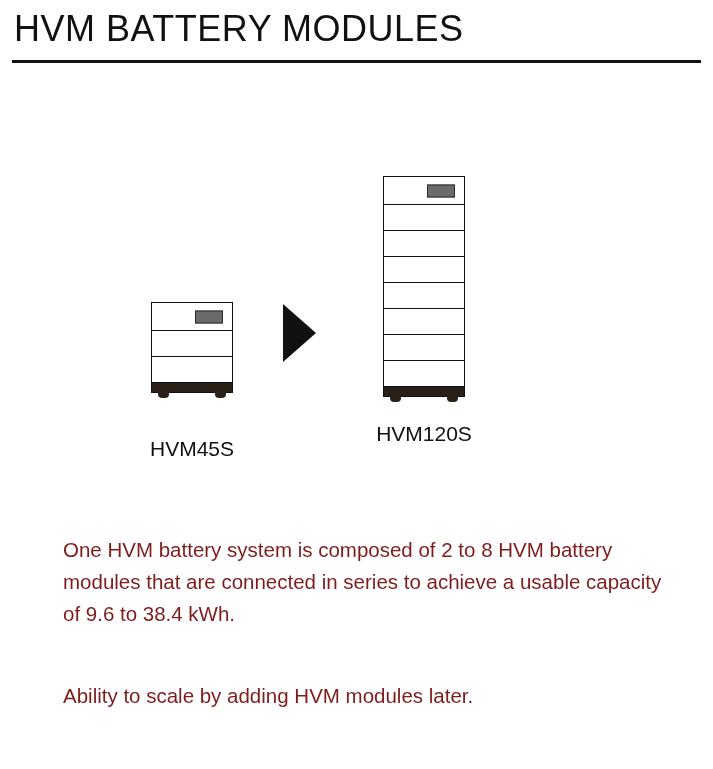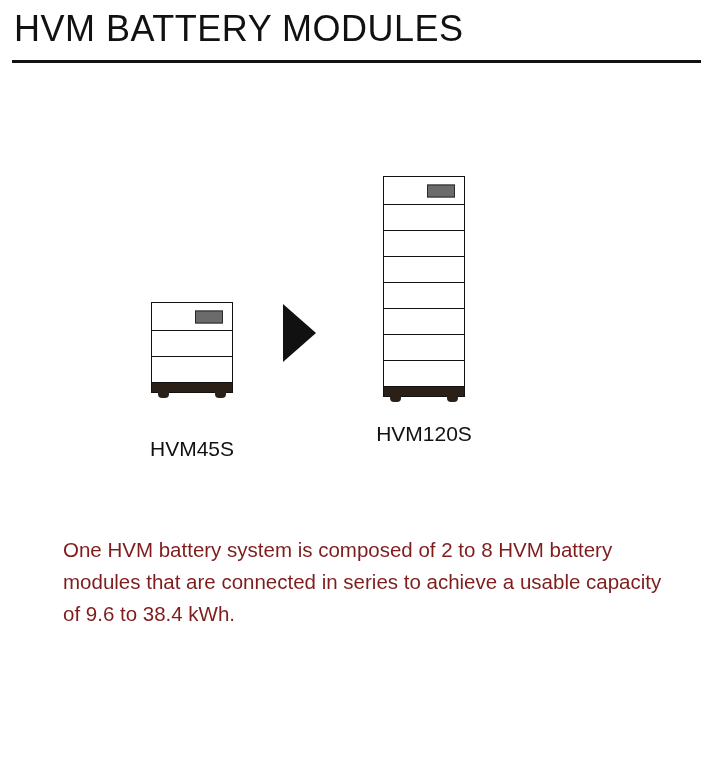--- a/index.html
+++ b/index.html
@@ -161,13 +161,14 @@
       <span class="foot left"></span>
       <span class="foot right"></span>
     </div>
   </div>
   <div class="caption" style="left:343px; top:342px; width:162px;">HVM120S</div>
 
 </div>
 
 <div class="body-text">
   <p class="para-1">One HVM battery system is composed of 2 to 8 HVM battery modules that are connected in series to achieve a usable capacity of 9.6 to 38.4 kWh.</p>
+  <p class="para-2">Ability to scale by adding HVM modules later.</p>
 </div>
 
 </body></html>

